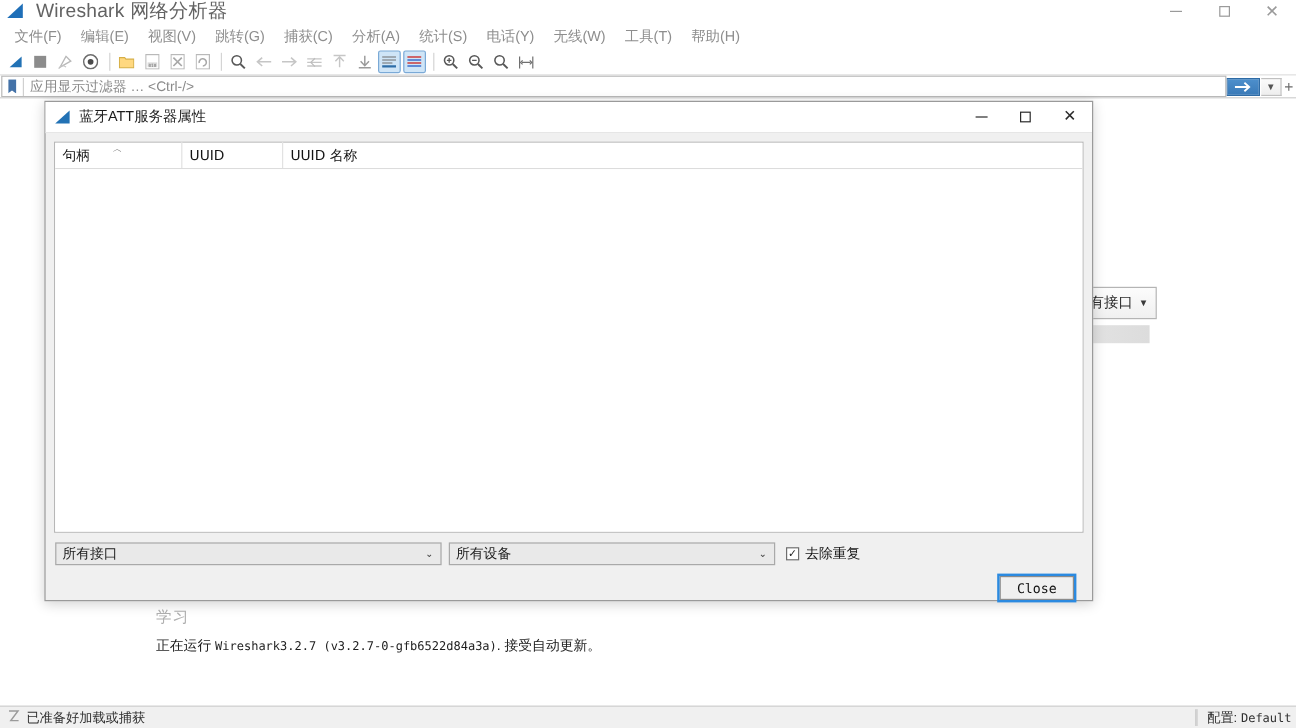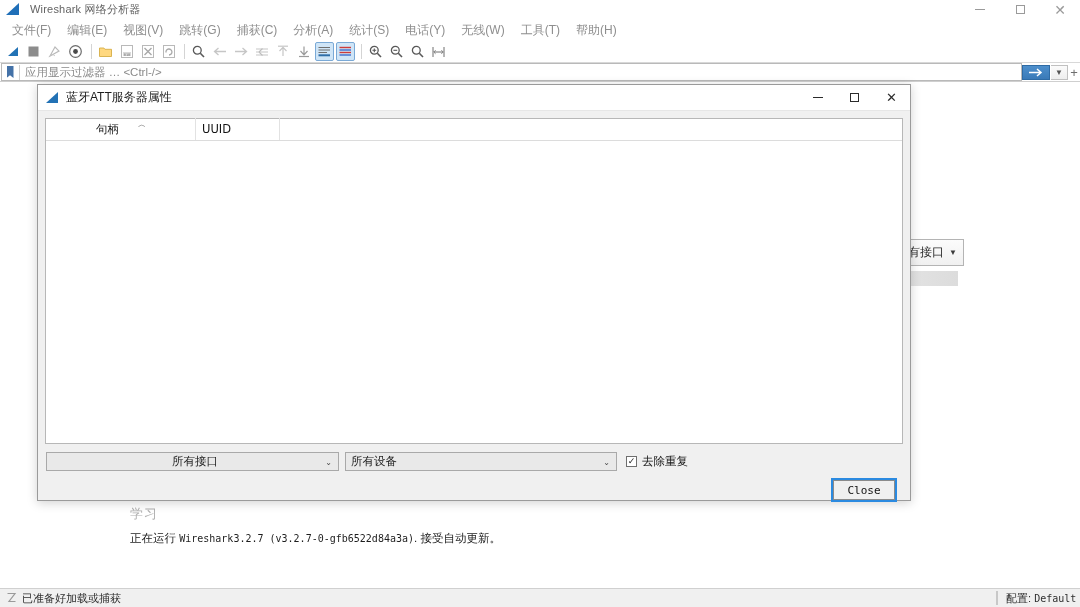--- a/index.html
+++ b/index.html
@@ -29,21 +29,21 @@
     border-left: 13px solid transparent;
     border-bottom: 12px solid #1f6fb8;
     display: block;
     transform: skewX(0deg);
   }
   .shark-fin.small {
     border-left: 10px solid transparent;
     border-bottom: 9px solid #2272b5;
   }
   .titlebar .tb-title {
-    margin-left: 8px; font-size: 11px; color: #636363; letter-spacing: .2px;
+    margin-left: 8px; font-size: 16px; color: #636363; letter-spacing: .2px;
   }
   .winbtns { position: absolute; right: 0; top: 0; display: flex; height: 19px; }
   .winbtn {
     width: 40px; height: 19px; display: flex; align-items: center; justify-content: center;
     color: #9a9a9a; font-size: 12px; line-height: 1;
   }
   .winbtn .gl-min { display:block; width:10px; height:1px; background:#9a9a9a; }
   .winbtn .gl-max { display:block; width:9px; height:9px; border:1px solid #9a9a9a; }
   .winbtn .gl-close { font-size: 14px; color: #9a9a9a; font-family: "DejaVu Sans", sans-serif; }
 
@@ -193,35 +193,35 @@
   }
   .th {
     height: 22px; display: flex; align-items: center; position: relative;
     font-size: 11.5px; color: #141414; padding-left: 6px;
     border-right: 1px solid #e2e2e2;
     font-family: "DejaVu Sans", sans-serif;
   }
   .th .sort-ind {
     position: absolute; left: 48px; top: 1px; font-size: 8px; color: #6f6f6f;
   }
-  .th.c1 { width: 106px; margin-left: 44px; }
+  .th.c1 { width: 106px; }
   .th.c2 { width: 84px; }
   .th.c3 { width: 160px; border-right: none; }
   .tree-rows { position:absolute; left:0; right:0; top:22px; bottom:0; background:#fff; }
 
   .dlg-controls {
     margin-top: 8px; display: flex; align-items: center; padding: 0 1px;
   }
   .combo {
     height: 19px; background: #e9e9e9; border: 1px solid #a9a9a9;
     display: flex; align-items: center; position: relative;
     font-size: 11.5px; color: #1c1c1c; padding-left: 5px;
     font-family: "DejaVu Sans", sans-serif;
   }
-  .combo.iface { width: 293px; justify-content: center; }
+  .combo.iface { width: 322px; }
   .combo.device { width: 272px; margin-left: 6px; text-align: right; }
   .combo .cb-caret {
     position: absolute; right: 6px; top: 50%; transform: translateY(-50%);
     font-size: 8px; color: #4a4a4a;
   }
   .chk-wrap { display: flex; align-items: center; margin-left: 9px; }
   .chkbox {
     width: 11px; height: 11px; border: 1px solid #6e6e6e; background: #fff;
     display: flex; align-items: center; justify-content: center;
     font-size: 9px; color: #1b1b1b; line-height: 1;
@@ -454,20 +454,23 @@
     <div class="dlg-body">
       <div class="tree-view">
         <div class="tree-header">
           <div class="th c1">
             <span>句柄</span>
             <span class="sort-ind">︿</span>
           </div>
           <div class="th c2">
             <span>UUID</span>
           </div>
+          <div class="th c3">
+            <span>UUID 名称</span>
+          </div>
         </div>
         <div class="tree-rows"></div>
       </div>
 
       <div class="dlg-controls">
         <div class="combo iface">
           <span>所有接口</span>
           <span class="cb-caret">⌄</span>
         </div>
         <div class="combo device">

